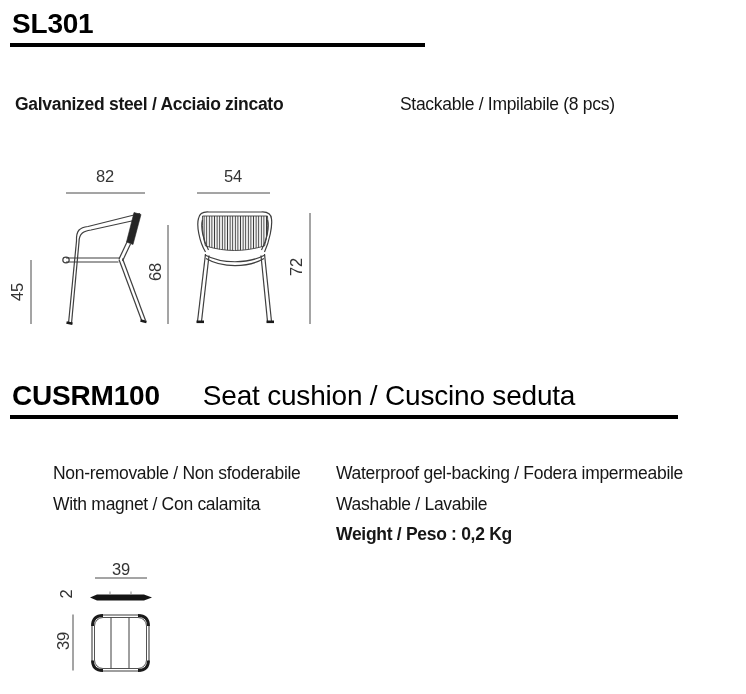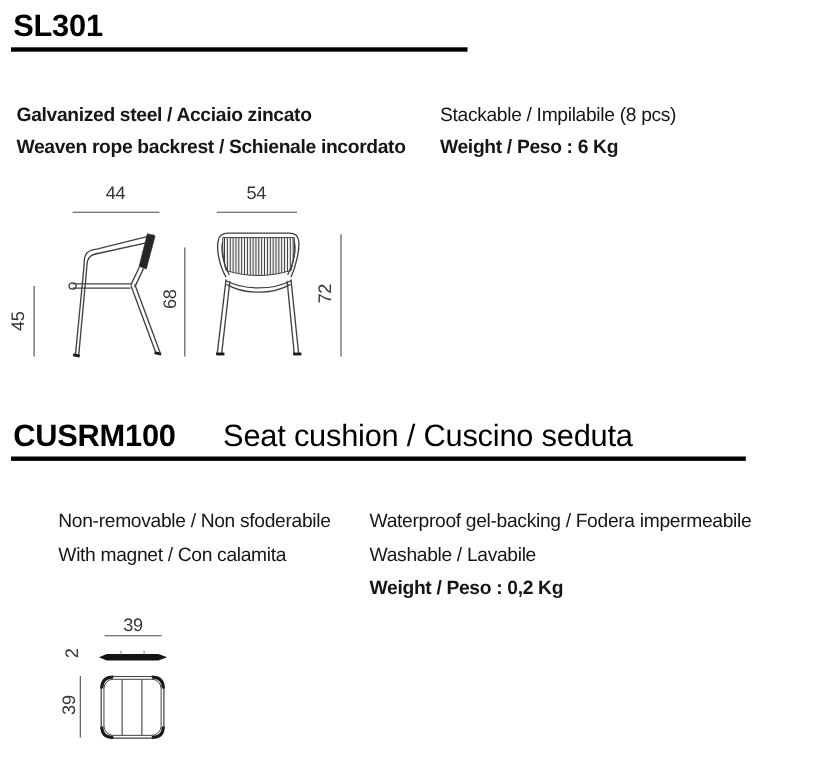--- a/index.html
+++ b/index.html
@@ -24,25 +24,23 @@
 </head>
 <body>
 
 <div class="title" style="top:8px;justify-content:flex-end;">
   <span class="code">SL301</span>
 </div>
 <div class="rule" style="top:43px;width:415px;"></div>
 
 <div class="spec-block lh29" style="left:15px;top:90px;font-weight:bold;">
   <div class="spec-line">Galvanized steel / Acciaio zincato</div>
-  <div class="spec-line">Weaven rope backrest / Schienale incordato</div>
 </div>
 <div class="spec-block lh29" style="left:400px;top:90px;">
   <div class="spec-line">Stackable / Impilabile (8 pcs)</div>
-  <div class="spec-line bold">Weight / Peso : 6 Kg</div>
 </div>
 
 <svg style="left:0;top:160px;" width="330" height="200" viewBox="0 0 330 200">
   <defs>
     <pattern id="rope" width="2.6" height="4" patternUnits="userSpaceOnUse">
       <path d="M1.3,0 V4" stroke="#3a3a3a" stroke-width="1"></path>
     </pattern>
   </defs>
 
   <g stroke="#4a4a4a" stroke-width="1">
@@ -79,21 +77,21 @@
     <path d="M206,98.5 C222,108 248,108 264,98.5"></path>
     <path d="M205.5,94 L197.5,161.5"></path>
     <path d="M209,95.5 L201.5,161.5"></path>
     <path d="M264.5,94 L271.5,161.5"></path>
     <path d="M261,95.5 L267.5,161.5"></path>
     <path d="M196.5,161.8 h7.5" stroke="#1a1a1a" stroke-width="2.6"></path>
     <path d="M266.5,161.8 h7.5" stroke="#1a1a1a" stroke-width="2.6"></path>
   </g>
 </svg>
 
-<span class="dim-label" style="left:90px;top:167px;">44</span>
+<span class="dim-label" style="left:90px;top:167px;">82</span>
 <span class="dim-label" style="left:218px;top:167px;">54</span>
 <span class="dim-label vert" style="left:2px;top:283px;">45</span>
 <span class="dim-label vert" style="left:140px;top:263px;">68</span>
 <span class="dim-label vert" style="left:281px;top:258px;">72</span>
 
 <div class="title" style="top:380px;gap:43px;">
   <span class="code">CUSRM100</span>
   <span class="name">Seat cushion / Cuscino seduta</span>
 </div>
 <div class="rule" style="top:415px;width:668px;"></div>

